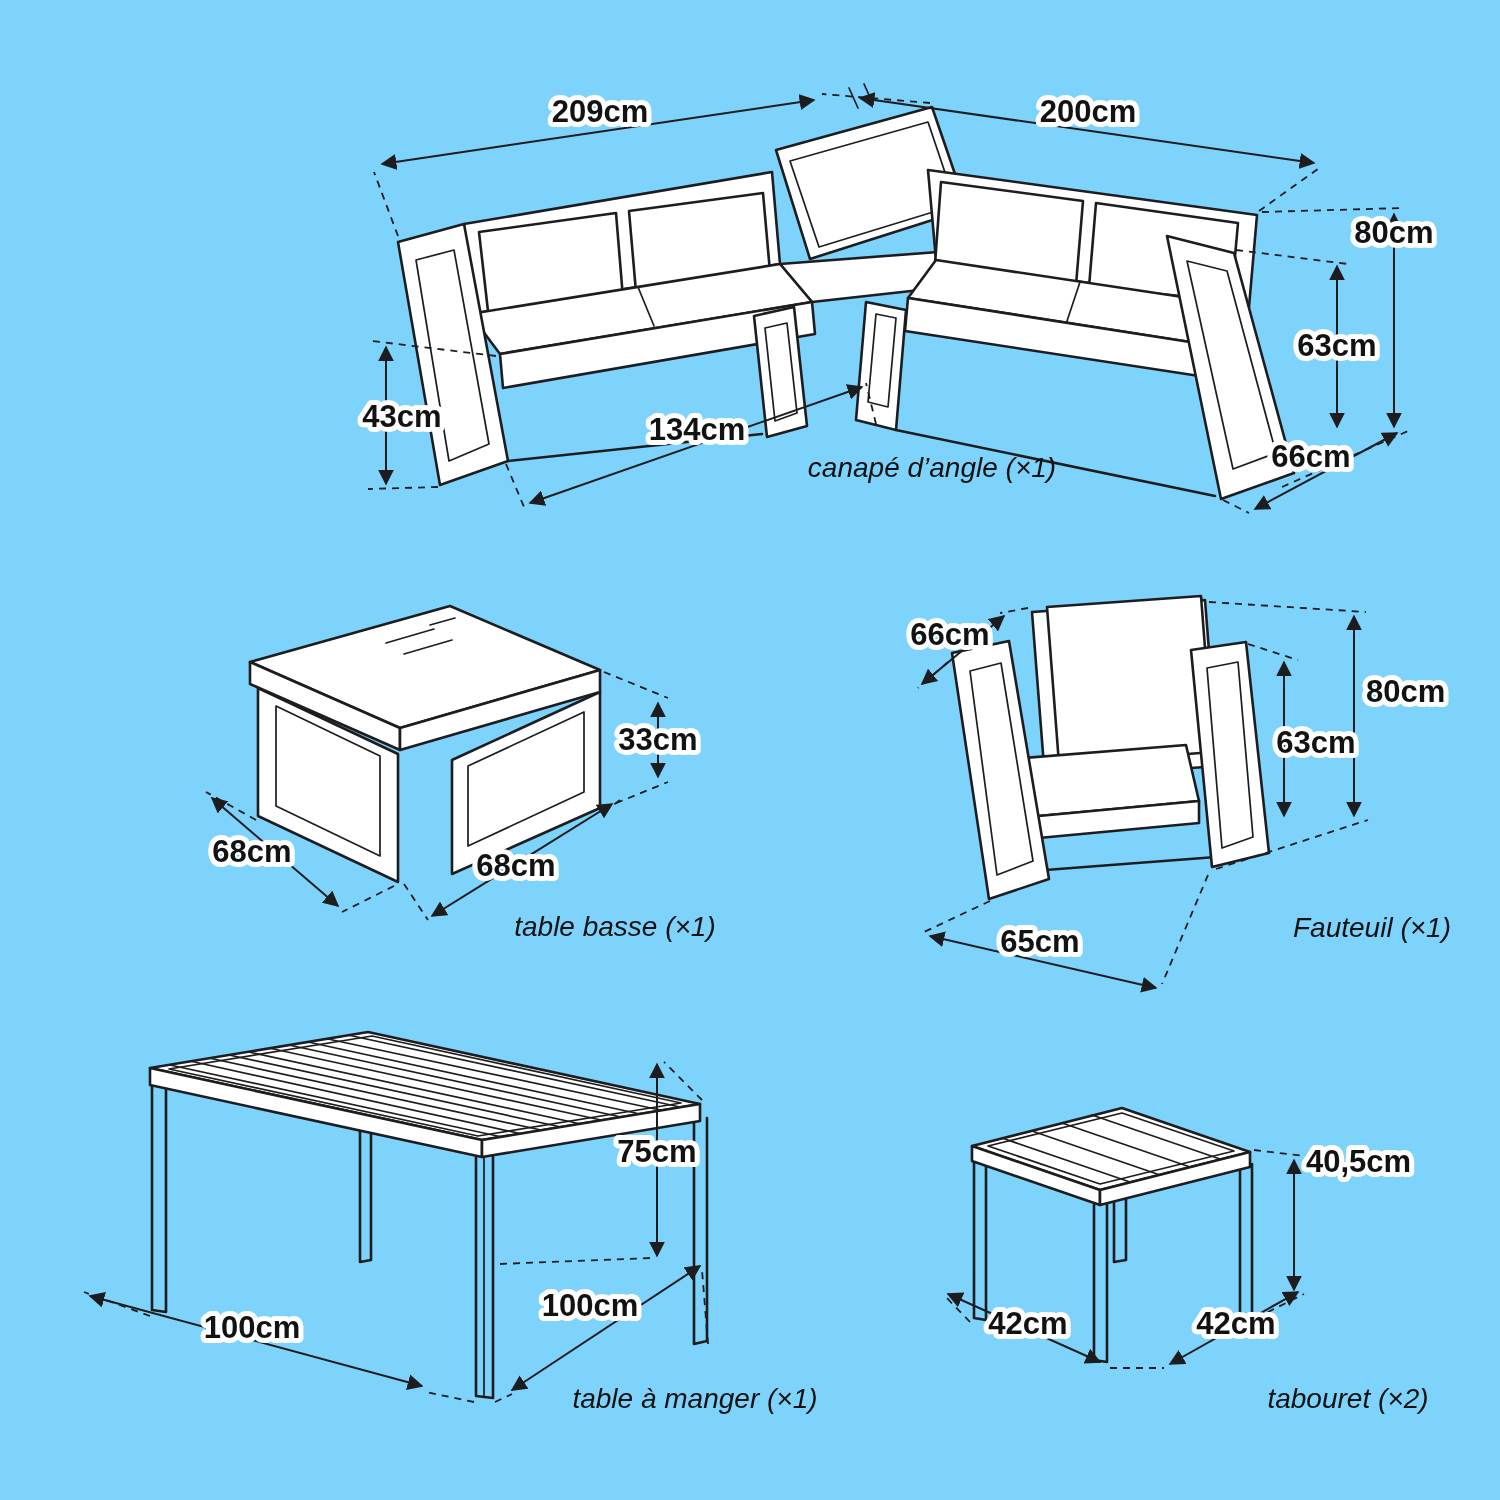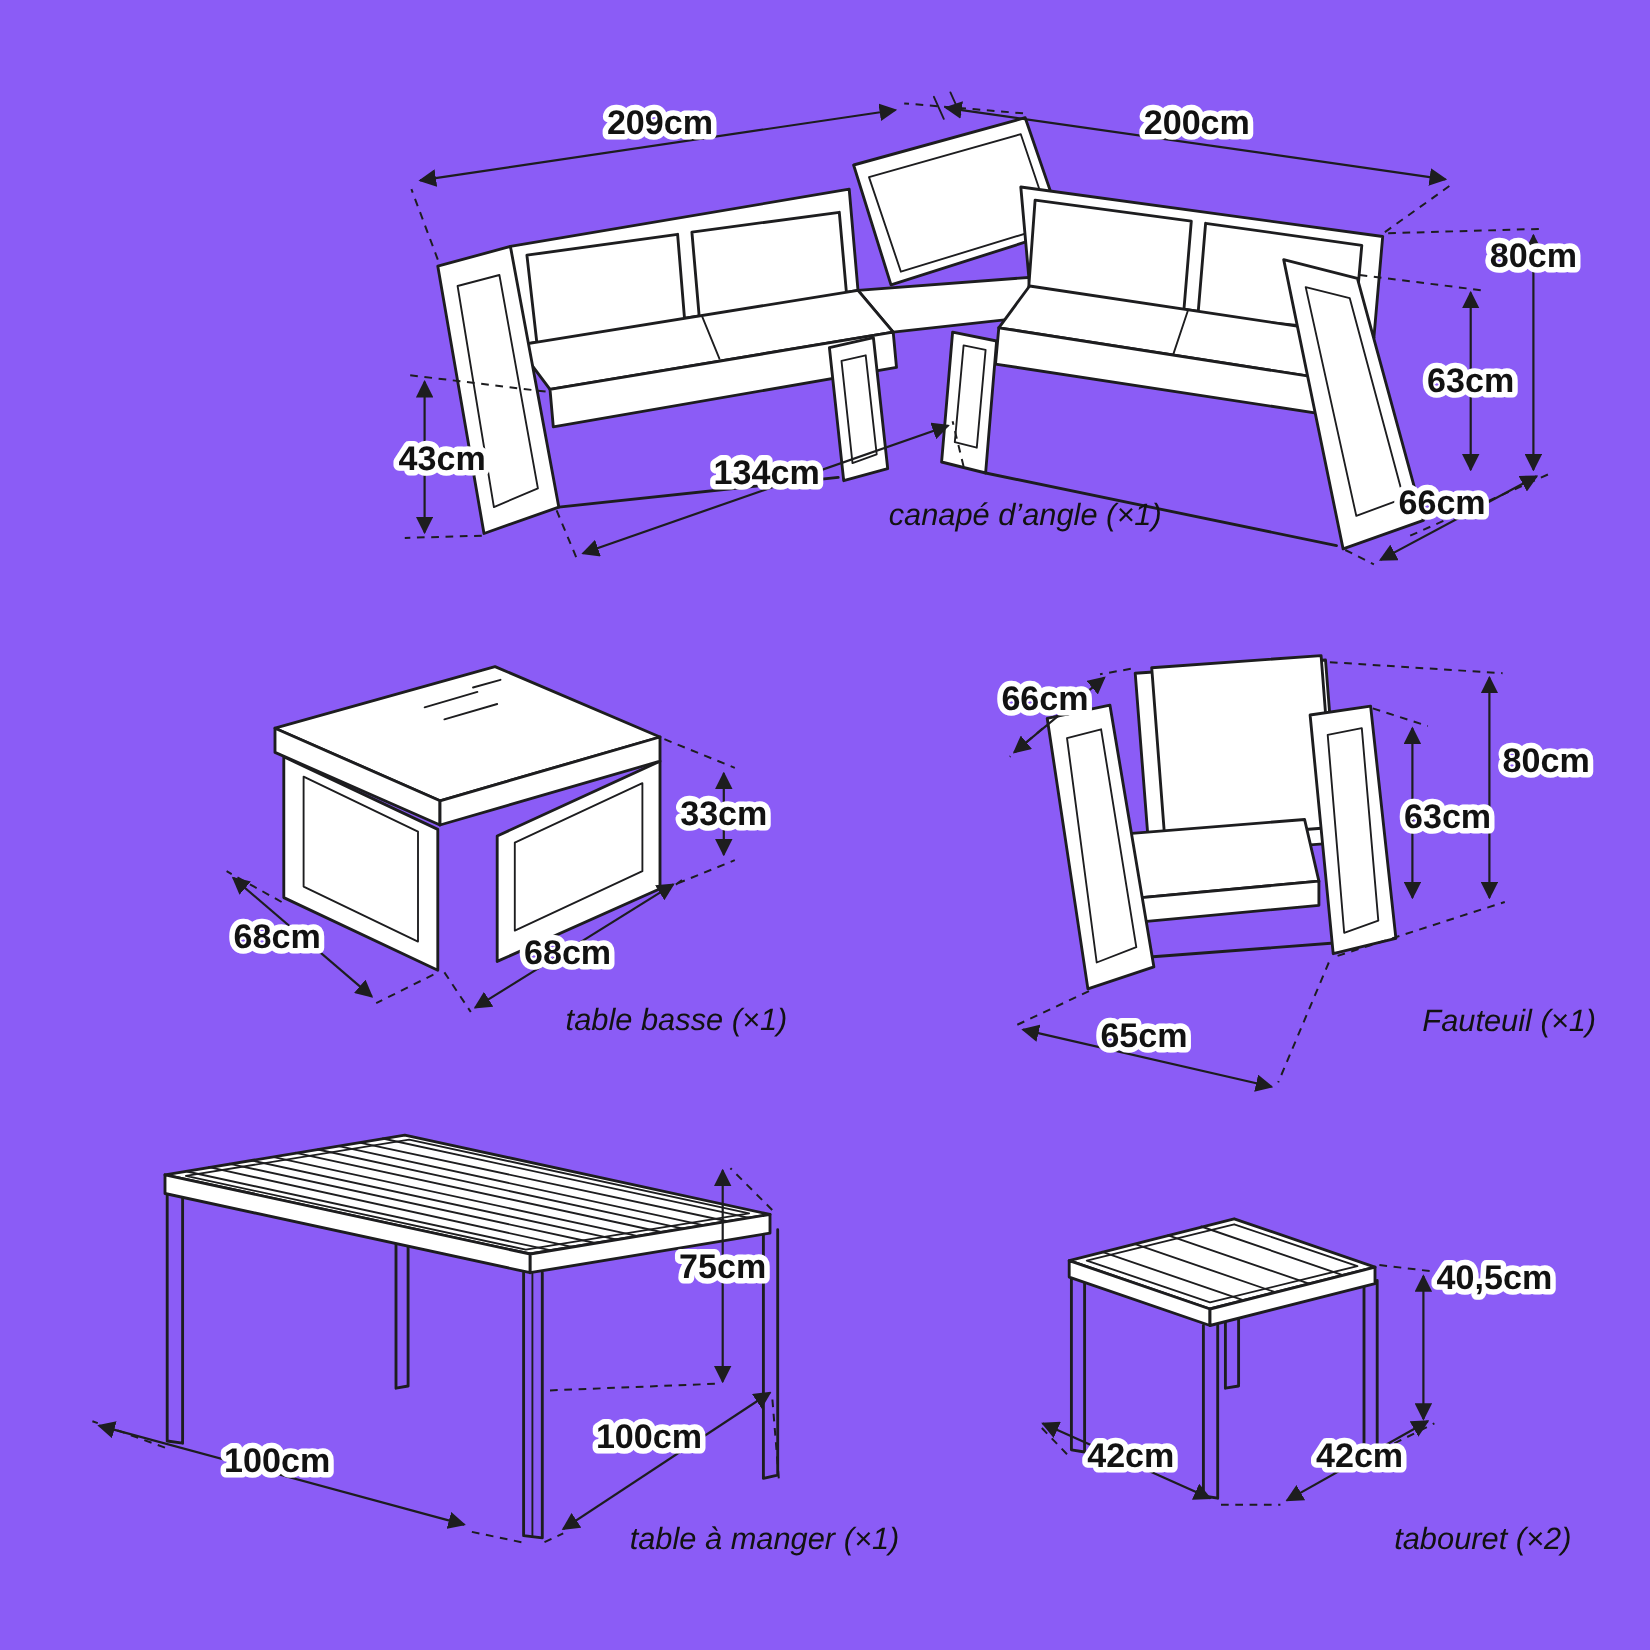--- a/index.html
+++ b/index.html
@@ -1,16 +1,16 @@
 <!DOCTYPE html>
 <html><head>
 <meta charset="utf-8">
 <style>
   html,body{margin:0;padding:0;background:#ffffff;}
-  .canvas{width:1500px;height:1500px;position:relative;background:#8b5cf6;overflow:hidden;}
+  .canvas{width:1500px;height:1500px;position:relative;background:#7dd3fc;overflow:hidden;}
   svg{display:block;}
   .shape{fill:#ffffff;stroke:#1d1d1f;stroke-width:2.6;stroke-linejoin:round;stroke-linecap:round;}
   .ln{fill:none;stroke:#1d1d1f;stroke-width:2.6;stroke-linejoin:round;stroke-linecap:round;}
   .thin{stroke-width:1.7;}
   .dim{fill:none;stroke:#1d1d1f;stroke-width:2;}
   .ext{fill:none;stroke:#1d1d1f;stroke-width:1.8;stroke-dasharray:7 6;}
   .dim-label{font-family:"Liberation Sans",sans-serif;font-size:31px;font-weight:600;fill:#121212;
              text-anchor:middle;paint-order:stroke;stroke:#ffffff;stroke-width:10px;stroke-linejoin:round;}
   .start{text-anchor:start;}
   .caption{font-family:"Liberation Sans",sans-serif;font-size:28px;font-style:italic;fill:#121212;text-anchor:middle;}

